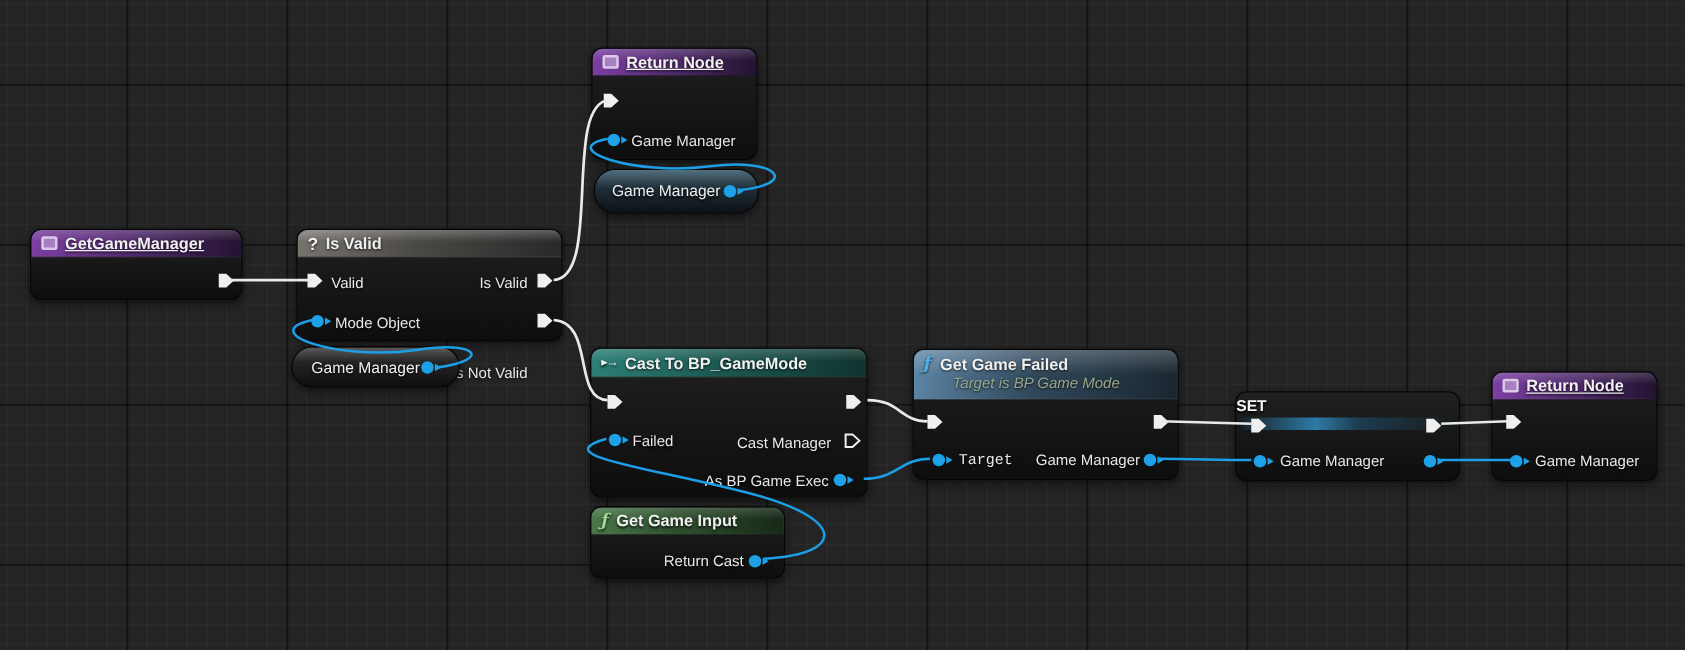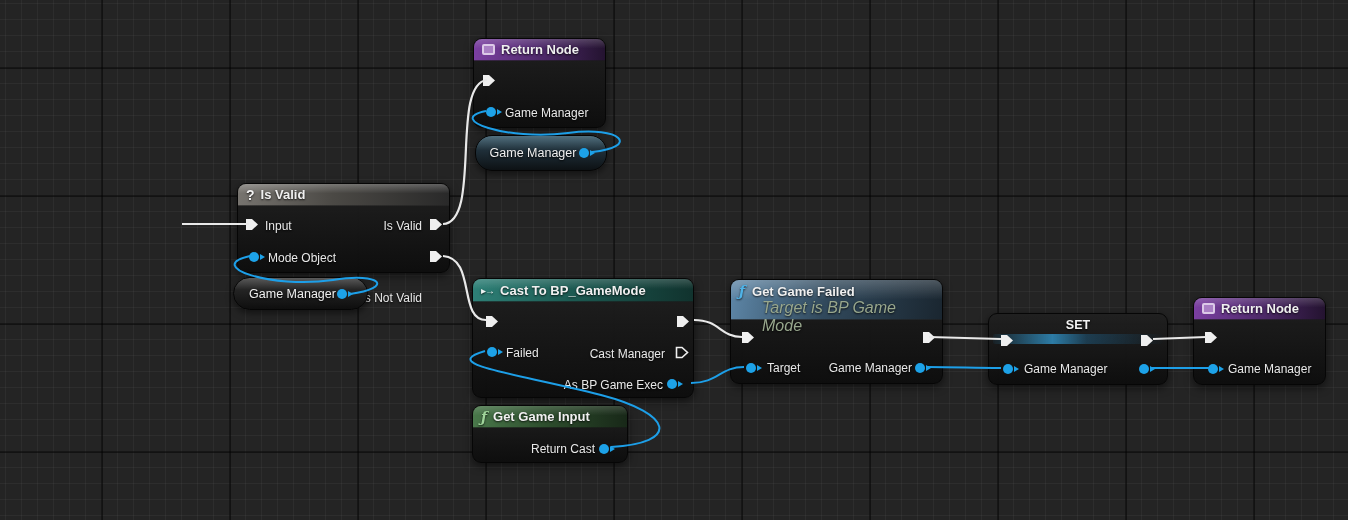--- a/index.html
+++ b/index.html
@@ -22,66 +22,75 @@
     box-shadow:0 3px 8px rgba(0,0,0,0.55);
   }
   .hdr{
     position:absolute;left:0;top:0;right:0;height:22px;border-radius:8px 8px 0 0;
     display:flex;align-items:center;gap:6px;padding:0 8px;
     border-bottom:1px solid rgba(0,0,0,0.6);
     color:#f0f0f0;font-size:13px;font-weight:bold;
     text-shadow:0 1px 2px rgba(0,0,0,0.8);
     background-image:linear-gradient(180deg,rgba(255,255,255,0.22),rgba(255,255,255,0) 45%);
   }
-  .hdr-purple{background-color:#3a1d4e;background-image:linear-gradient(180deg,rgba(255,255,255,0.18),rgba(255,255,255,0) 45%),linear-gradient(90deg,var(--purple,#7b3fa2) 0%,#4f2a6b 50%,#241330 100%);}
+  .hdr-purple{background-color:#3a1d4e;background-image:linear-gradient(180deg,rgba(255,255,255,0.18),rgba(255,255,255,0) 45%),linear-gradient(90deg,var(--purple,#7b3fa2) 0%,#4f2a6b 50%,#241330 100%);text-decoration:underline;}
   .hdr-gray{background-color:#3c3b39;background-image:linear-gradient(180deg,rgba(255,255,255,0.25),rgba(255,255,255,0) 45%),linear-gradient(90deg,var(--gray,#77746f) 0%,#4b4945 45%,#292929 100%);}
   .hdr-teal{height:23px;background-color:#1c4f48;background-image:linear-gradient(180deg,rgba(255,255,255,0.18),rgba(255,255,255,0) 45%),linear-gradient(90deg,var(--teal,#2e8077) 0%,#1c5a52 45%,#11332e 100%);}
   .hdr-green{background-color:#2b452b;background-image:linear-gradient(180deg,rgba(255,255,255,0.16),rgba(255,255,255,0) 45%),linear-gradient(90deg,var(--green,#49784a) 0%,#2e4f2e 45%,#182818 100%);}
   .hdr-steel{height:40px;border-radius:8px 8px 0 0;background-color:#24384a;background-image:linear-gradient(180deg,rgba(255,255,255,0.22),rgba(255,255,255,0) 50%),linear-gradient(100deg,var(--steel,#5e87a8) 0%,#31495c 45%,#1a2630 100%);}
   .sq-icon{width:13px;height:11px;background:#a97fc4;border:2px solid #dcc9e8;border-radius:2px;flex:0 0 auto;}
   .q-icon{font-size:14px;font-weight:bold;color:#f3f3f3;}
   .f-icon{font-style:italic;font-weight:bold;font-size:14px;font-family:"DejaVu Serif",serif;}
   .cast-icon{font-size:10px;letter-spacing:-1px;color:#eef4f3;font-weight:normal;}
   .pill{
     position:absolute;border:1px solid #050505;border-radius:17px;
     background:linear-gradient(180deg,#5a5a5a 0%,#242424 38%,#0e0e0e 100%);
     box-shadow:0 3px 7px rgba(0,0,0,0.5);
     color:#efefef;font-size:12.5px;display:flex;align-items:center;
   }
   .pill.bluish{background:linear-gradient(180deg,#51707f 0%,#1f2f39 42%,#0d1114 100%);}
   .pill .lbl{flex:1;text-align:center;padding-right:16px;text-shadow:0 1px 2px #000;}
   .plabel{position:absolute;color:#e8e8e8;font-size:12px;white-space:nowrap;text-shadow:0 1px 2px rgba(0,0,0,0.9);}
   .plabel.r{text-align:right;}
-  .sub{color:#98a78d;font-style:italic;font-weight:normal;font-size:16px;}
+  .sub{color:#98a78d;font-style:italic;font-weight:normal;font-size:12px;}
   .pe{position:absolute;}
   .dp{position:absolute;width:10px;height:10px;border-radius:50%;background:var(--pin-data,#1da2e8);}
   .dp::after{content:"";position:absolute;left:11px;top:2px;width:0;height:0;
     border-left:5px solid var(--pin-data,#1da2e8);border-top:3px solid transparent;border-bottom:3px solid transparent;}
-  .set-title{position:absolute;top:4px;left:0;right:0;text-align:center;color:#f2f2f2;font-size:12.5px;font-weight:bold;text-shadow:0 1px 2px #000;}
+  .set-title{position:absolute;top:4px;left:0;right:0;color:#f2f2f2;font-size:12.5px;font-weight:bold;text-shadow:0 1px 2px #000;}
   .set-band{position:absolute;top:20px;left:4px;right:4px;height:10px;
     background:linear-gradient(90deg,rgba(26,80,110,0.15) 0%,#2d7ca6 35%,rgba(32,90,125,0.55) 55%,rgba(15,40,60,0.05) 100%);
     border-radius:2px;filter:blur(0.4px);}
   svg.wires{position:absolute;left:0;top:0;pointer-events:none;}
   svg.wires path{fill:none;}
 </style>
 </head>
 <body>
 
 <div id="canvas" style="--bg: #242424; --pin-data: #1da2e8; --purple: #7b3fa2; --gray: #77746f; --teal: #2e8077; --green: #49784a; --steel: #5e87a8;">
 
+  <div class="node" style="left:24px;top:183px;width:170px;height:57px;">
+    <div class="hdr hdr-purple">
+      <span class="sq-icon"></span>
+      <span>GetGameManager</span>
+    </div>
+    <svg class="pe" style="right:5px;top:34px;" width="14" height="13" viewBox="0 0 14 13">
+        <path d="M1 1 h6 l6 5.5 -6 5.5 h-6 z" fill="#efefef"></path>
+      </svg>
+  </div>
 
   <div class="node" style="left:237px;top:183px;width:213px;height:90px;">
     <div class="hdr hdr-gray">
       <span class="q-icon">?</span>
       <span>Is Valid</span>
     </div>
     <svg class="pe" style="left:7px;top:34px;" width="14" height="13" viewBox="0 0 14 13">
         <path d="M1 1 h6 l6 5.5 -6 5.5 h-6 z" fill="#efefef"></path>
       </svg>
-    <span class="plabel" style="left:27px;top:35px;">Input</span>
+    <span class="plabel" style="left:27px;top:35px;">Valid</span>
     <span class="plabel r" style="right:27px;top:35px;">Is Valid</span>
     <svg class="pe" style="right:6px;top:34px;" width="14" height="13" viewBox="0 0 14 13">
         <path d="M1 1 h6 l6 5.5 -6 5.5 h-6 z" fill="#efefef"></path>
       </svg>
     <span class="dp" style="left:11px;top:68px;"></span>
     <span class="plabel" style="left:30px;top:67px;">Mode Object</span>
     <span class="plabel r" style="right:27px;top:67px;margin-top:40px;">Is Not Valid</span>
     <svg class="pe" style="right:6px;top:66px;" width="14" height="13" viewBox="0 0 14 13">
         <path d="M1 1 h6 l6 5.5 -6 5.5 h-6 z" fill="#efefef"></path>
       </svg>
@@ -147,21 +156,21 @@
       </span>
       <span class="sub" style="margin-left:23px;">Target is BP Game Mode</span>
     </div>
     <svg class="pe" style="left:10px;top:51px;" width="14" height="13" viewBox="0 0 14 13">
         <path d="M1 1 h6 l6 5.5 -6 5.5 h-6 z" fill="#efefef"></path>
       </svg>
     <svg class="pe" style="right:6px;top:51px;" width="14" height="13" viewBox="0 0 14 13">
         <path d="M1 1 h6 l6 5.5 -6 5.5 h-6 z" fill="#efefef"></path>
       </svg>
     <span class="dp" style="left:15px;top:83px;"></span>
-    <span class="plabel" style="left:36px;top:81px;">Target</span>
+    <span class="plabel" style="left:36px;top:81px;font-family:Liberation Mono, monospace;">Target</span>
     <span class="plabel r" style="right:30px;top:81px;">Game Manager</span>
     <span class="dp" style="right:17px;top:83px;"></span>
   </div>
 
   <div class="node" style="left:988px;top:313px;width:180px;height:72px;">
     <span class="set-title">SET</span>
     <span class="set-band"></span>
     <svg class="pe" style="left:11px;top:20px;" width="14" height="13" viewBox="0 0 14 13">
         <path d="M1 1 h6 l6 5.5 -6 5.5 h-6 z" fill="#efefef"></path>
       </svg>

